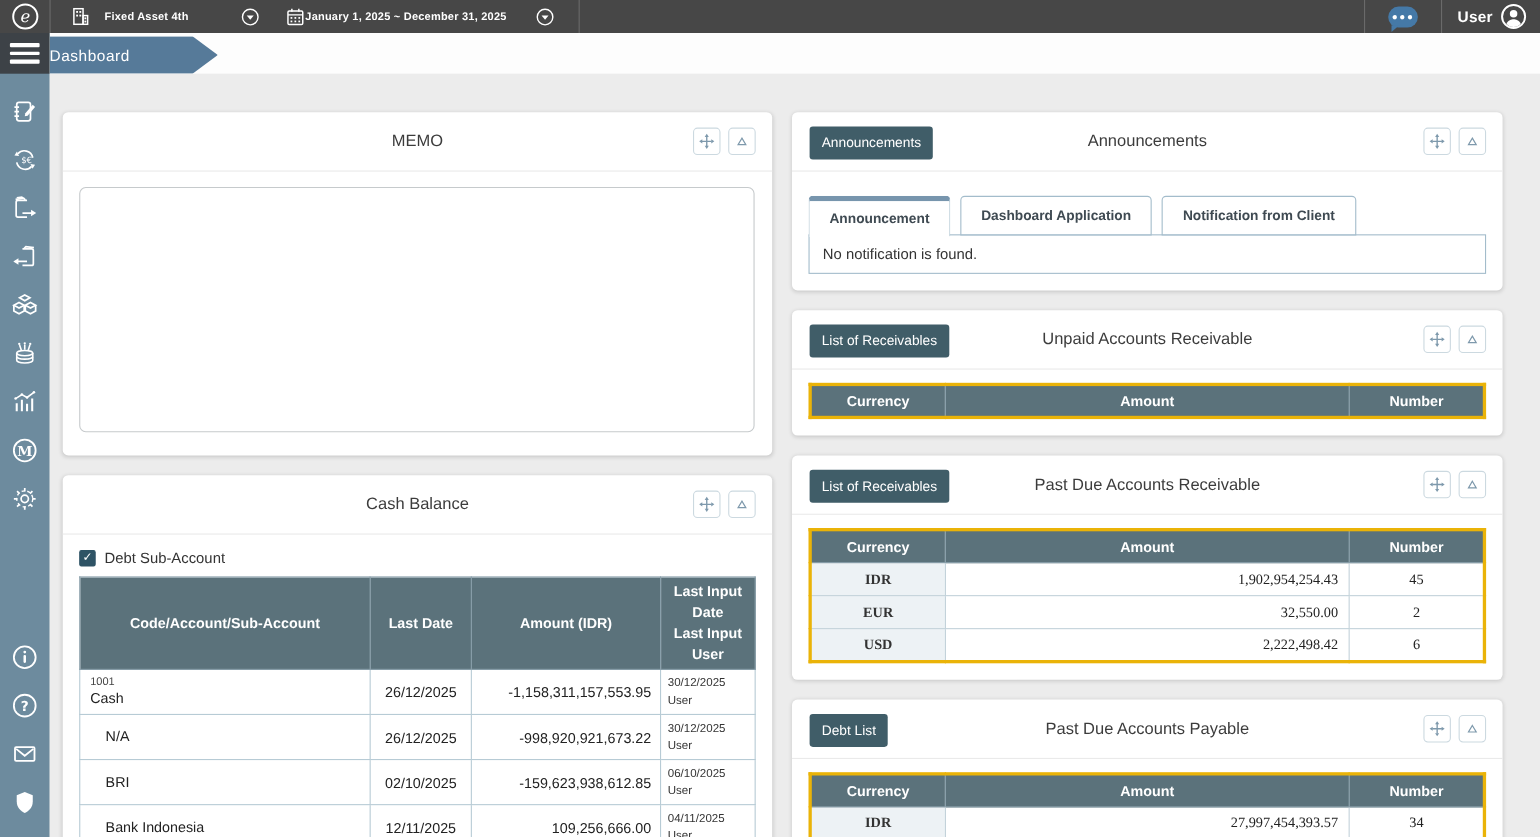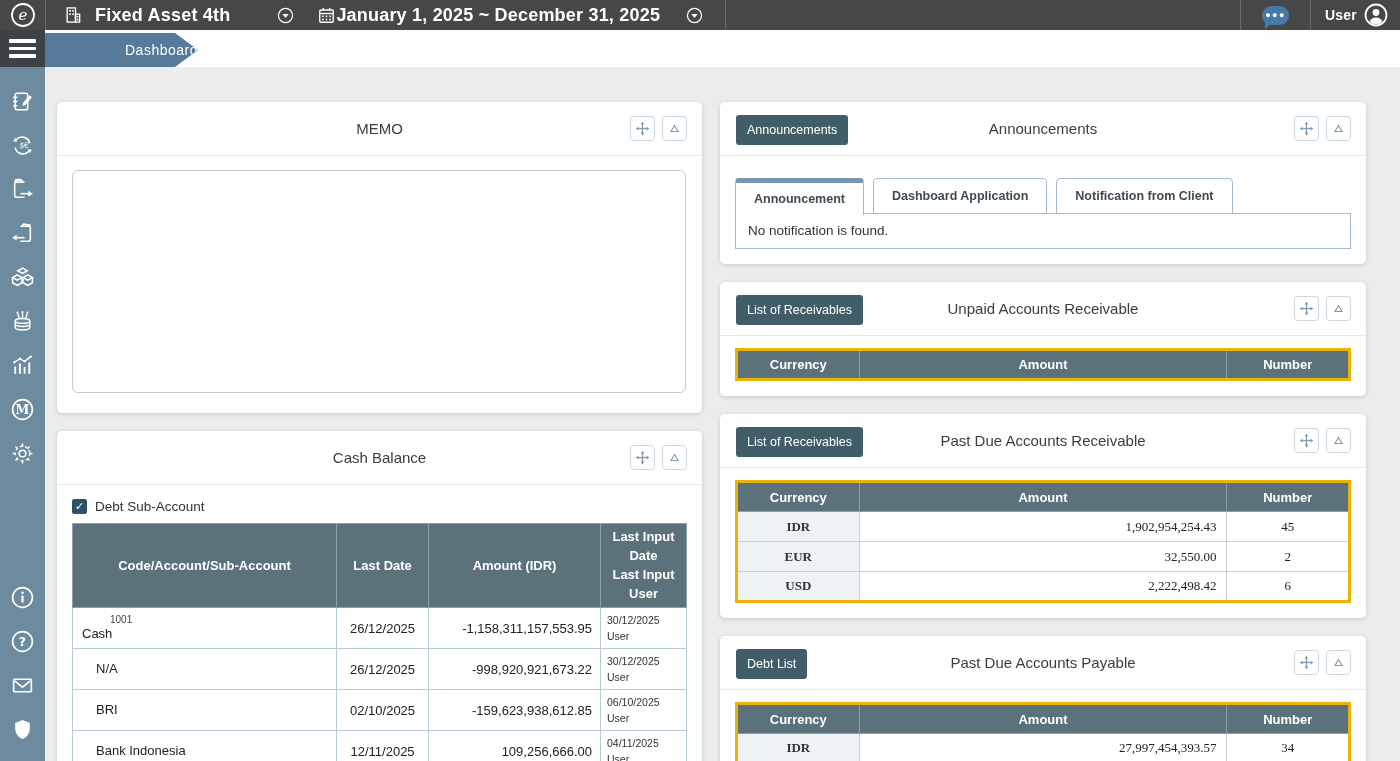--- a/index.html
+++ b/index.html
@@ -12,21 +12,21 @@
   }
 
   
   .topbar {
     position:absolute; top:0; left:0; width:1400px; height:30px;
     background:#474747; display:flex; align-items:center; z-index:30;
   }
   .tb-sep { width:1px; height:30px; background:#6a6a6a; }
   .logo-wrap { width:45px; display:flex; justify-content:center; align-items:center; }
   .tb-group { display:flex; align-items:center; }
-  .tb-label { color:#fff; font-size:18px; font-weight:bold; letter-spacing:.2px; }
+  .tb-label { color:#fff; font-size:10px; font-weight:bold; letter-spacing:.2px; }
   .tb-right { margin-left:auto; display:flex; align-items:center; height:30px; }
   .chat-bubble {
     width:27px; height:19px; background:#4579a7; border-radius:10px;
     display:flex; align-items:center; justify-content:center; position:relative;
     border:none; cursor:pointer; margin:0 21px;
   }
   .chat-bubble::after {
     content:""; position:absolute; left:3px; bottom:-4px;
     border-left:7px solid #4579a7; border-bottom:6px solid transparent;
   }
@@ -49,24 +49,23 @@
     display:flex; align-items:center; justify-content:center;
   }
   .side-gap { height:100px; }
   .side-icons.lower { margin-top:0; }
 
   
   .tabstrip { position:absolute; top:30px; left:45px; width:1355px; height:37px; background:#fdfdfd; z-index:20; }
   .page-tab {
     position:absolute; left:0; top:3px; width:153px; height:34px;
     background:#567a99; color:#fff; font-size:14px; letter-spacing:.5px;
-    line-height:34px; padding-left:38px;
+    line-height:34px; 
     clip-path:polygon(0 0, 130px 0, 153px 50%, 130px 100%, 0 100%);
     cursor:pointer;
-    text-align:right;
   }
 
   
   .main { position:absolute; top:67px; left:45px; width:1355px; height:694px; padding:35px 23px 0 12px; display:flex; gap:18px; }
   .col { display:flex; flex-direction:column; gap:18px; }
   .col.left { width:645px; }
   .col.right { width:646px; }
 
   .panel { background:#fff; border-radius:5px; box-shadow:0 1px 4px rgba(0,0,0,.16); }
   .panel-header { position:relative; height:54px; border-bottom:1px solid #eaeaea; }
@@ -107,21 +106,21 @@
   .cash-table { border:1px solid #a3bac7; }
   .cash-table th {
     background:#5b727b; color:#fff; font-size:13px; font-weight:bold;
     border:1px solid #8aa0ab; text-align:center; vertical-align:middle; padding:4px 2px;
   }
   .cash-table thead tr { height:72px; }
   .cash-table th.pre { white-space:pre-line; line-height:1.45; }
   .cash-table tbody tr { height:41px; }
   .cash-table td { border:1px solid #b7cbd5; font-size:13px; color:#222; vertical-align:middle; }
   .cash-table td.acct { padding-left:9px; }
-  .cash-table td.acct .code { display:block; font-size:10px; color:#444; line-height:1.3;margin-left:28px; }
+  .cash-table td.acct .code { display:block; font-size:10px; color:#444; line-height:1.3; }
   .cash-table td.acct .name { display:block; line-height:1.3; }
   .cash-table td.acct.sub .name { padding-left:14px; }
   .cash-table td.date { text-align:center; }
   .cash-table td.amt { text-align:right; padding-right:8px; }
   .cash-table td.input { font-size:10.5px; color:#333; padding-left:6px; line-height:1.55; }
 
   
   .ann-body { padding:22px 15px 15px 15px; }
   .ann-tabs { display:flex; gap:9px; position:relative; z-index:2;align-items:flex-end; }
   .ann-tab {

